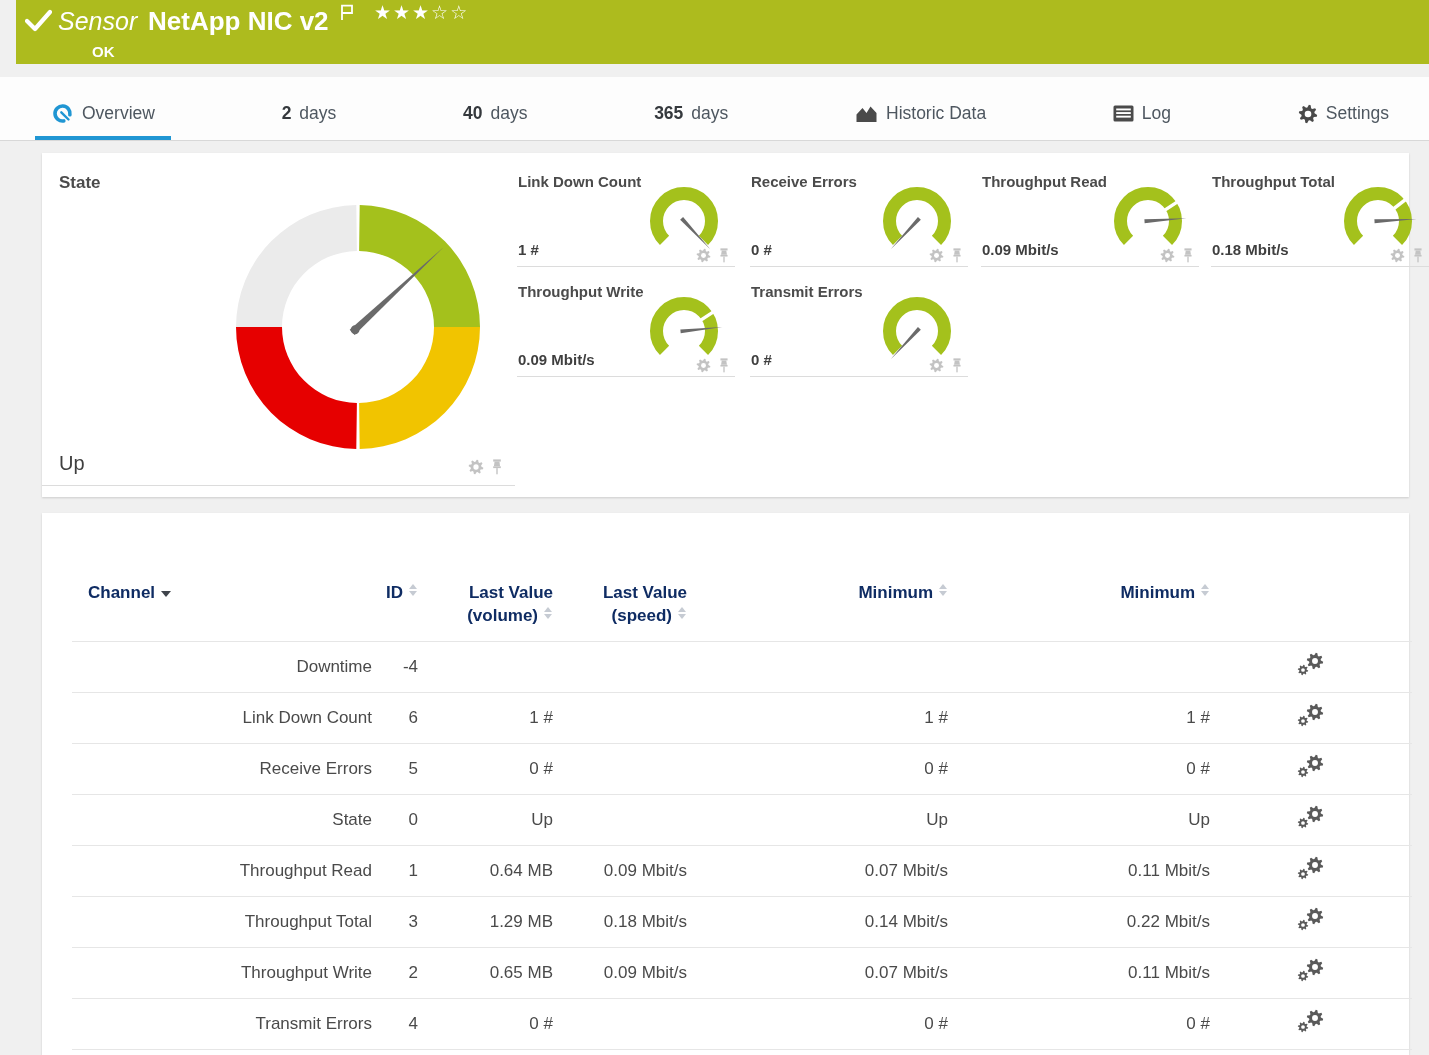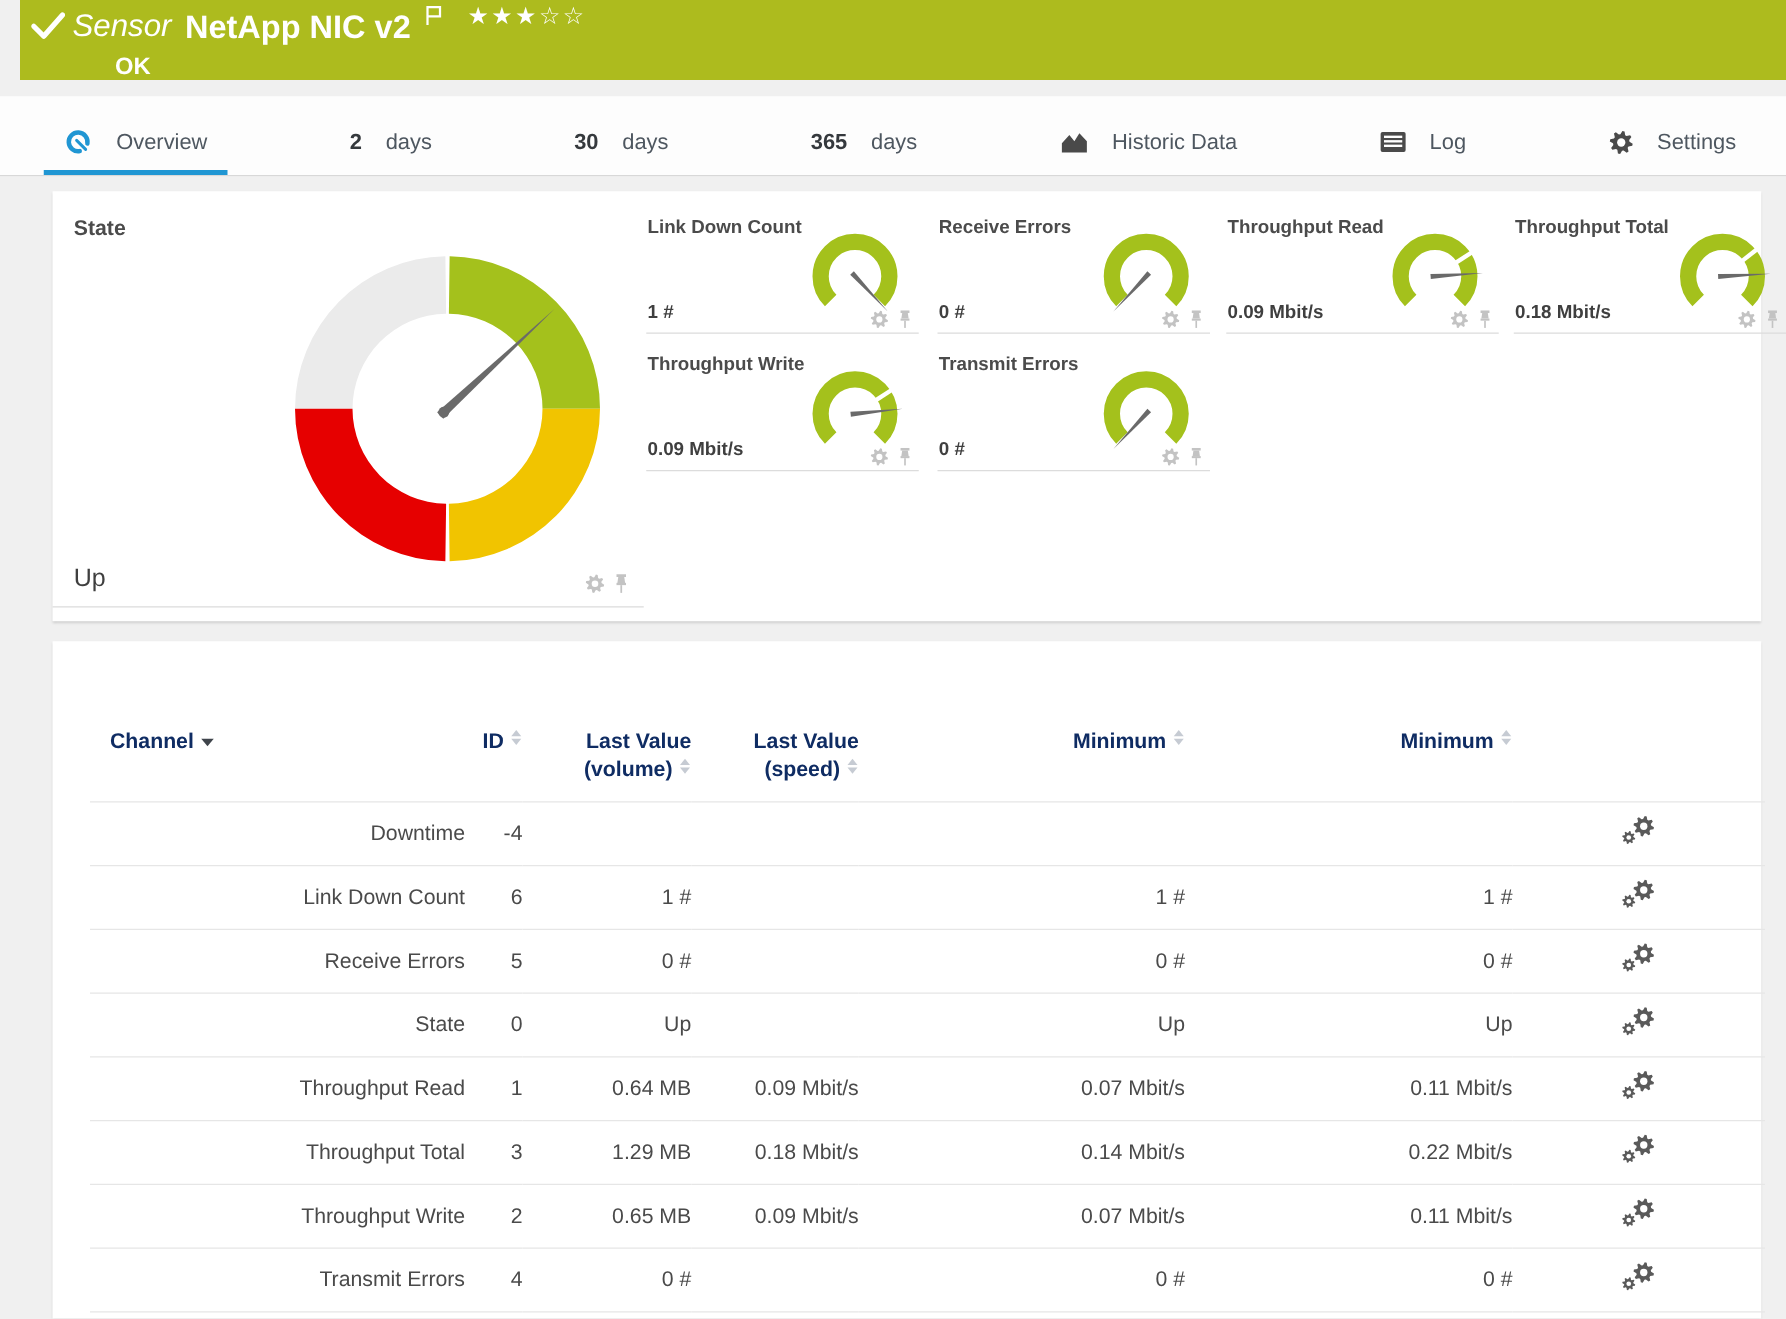--- a/index.html
+++ b/index.html
@@ -5,27 +5,27 @@
   html,body{margin:0;padding:0}
   body{width:1429px;height:1055px;background:#f0f0f0;font-family:"Liberation Sans",sans-serif;position:relative;overflow:hidden}
 
   
   .banner{position:absolute;left:16px;top:0;width:100%;height:64px;background:#adbb1e;color:#fff;z-index:5}
   .banner .check-icon{position:absolute;left:9px;top:9px}
   .banner .kind{position:absolute;left:42px;top:7px;font-size:25px;font-style:italic}
   .banner .title{position:absolute;left:132px;top:6px;font-size:26px;font-weight:700}
   .banner .flag-icon{position:absolute;left:324px;top:4px;cursor:pointer}
   .banner .stars{position:absolute;left:358px;top:1px;font-size:19px;letter-spacing:2px;cursor:pointer}
-  .banner .status{position:absolute;left:76px;top:43px;font-size:19px;font-weight:700}
+  .banner .status{position:absolute;left:76px;top:43px;font-size:15px;font-weight:700}
 
   
   .tabbar{position:absolute;left:0;top:77px;width:100%;height:64px;box-sizing:border-box;background:#fdfdfd;
           border-bottom:1px solid #d8d8d8;display:flex;justify-content:space-between;
           padding:14px 24px 0 35px}
-  .tab{display:flex;align-items:center;gap:19px;padding:0 16px;font-size:17.5px;color:#4e5760;
+  .tab{display:flex;align-items:center;gap:8px;padding:0 16px;font-size:17.5px;color:#4e5760;
        cursor:pointer;border-bottom:4px solid transparent;box-sizing:border-box;white-space:nowrap}
   .tab.active{border-bottom-color:#2096d3}
   .tab b{color:#35393d;font-weight:700}
   .ticon{display:inline-flex;align-items:center}
 
   
   .card{position:absolute;left:42px;width:1367px;background:#fff;box-shadow:0 1px 2px rgba(0,0,0,.15)}
   .gauges-card{top:153px;height:344px}
   .table-card{top:513px;height:542px}
 
@@ -95,21 +95,21 @@
       <line x1="-1.2" y1="-1.2" x2="6" y2="6" stroke="#2096d3" stroke-width="2.4" stroke-linecap="round"></line>
           </svg>
         </span>
         <span>Overview</span>
       </div>
       <div class="tab">
         <b>2</b>
         <span>days</span>
       </div>
       <div class="tab">
-        <b>30</b>
+        <b>40</b>
         <span>days</span>
       </div>
       <div class="tab">
         <b>365</b>
         <span>days</span>
       </div>
       <div class="tab">
         <span class="ticon">
           <svg width="23" height="19" viewBox="0 0 23 19">
       <path d="M1.5 18 V10.5 L7.5 4 L11.5 9 L15.5 2.5 L21.5 9 V18 Z" fill="#4a4a4a"></path>

